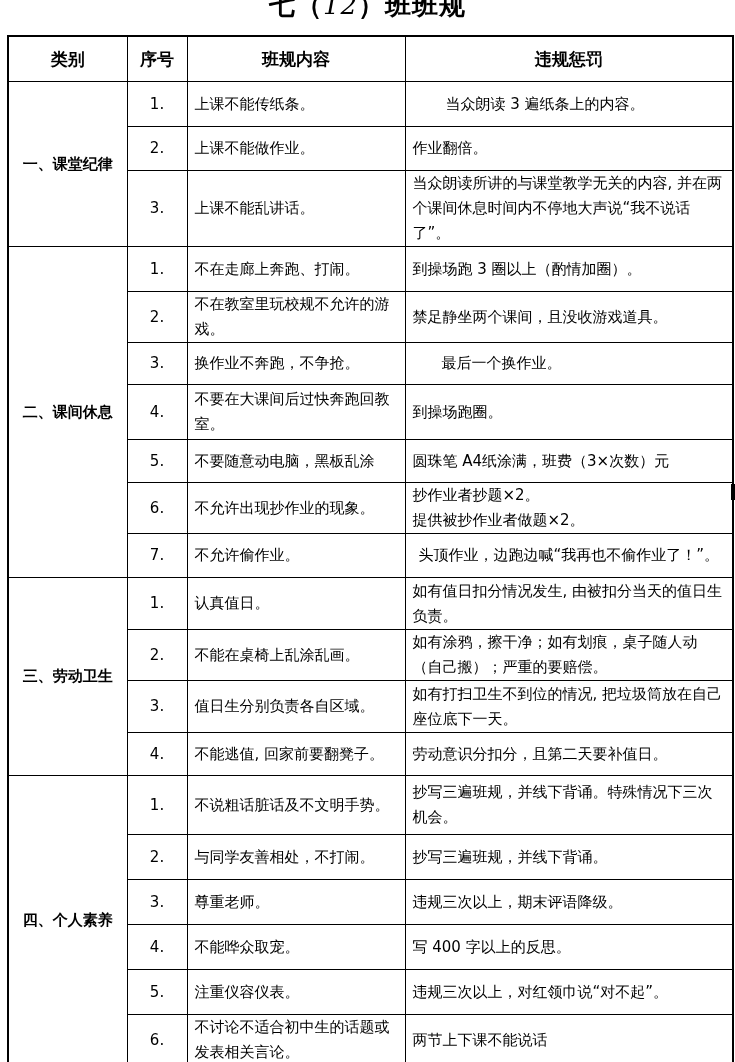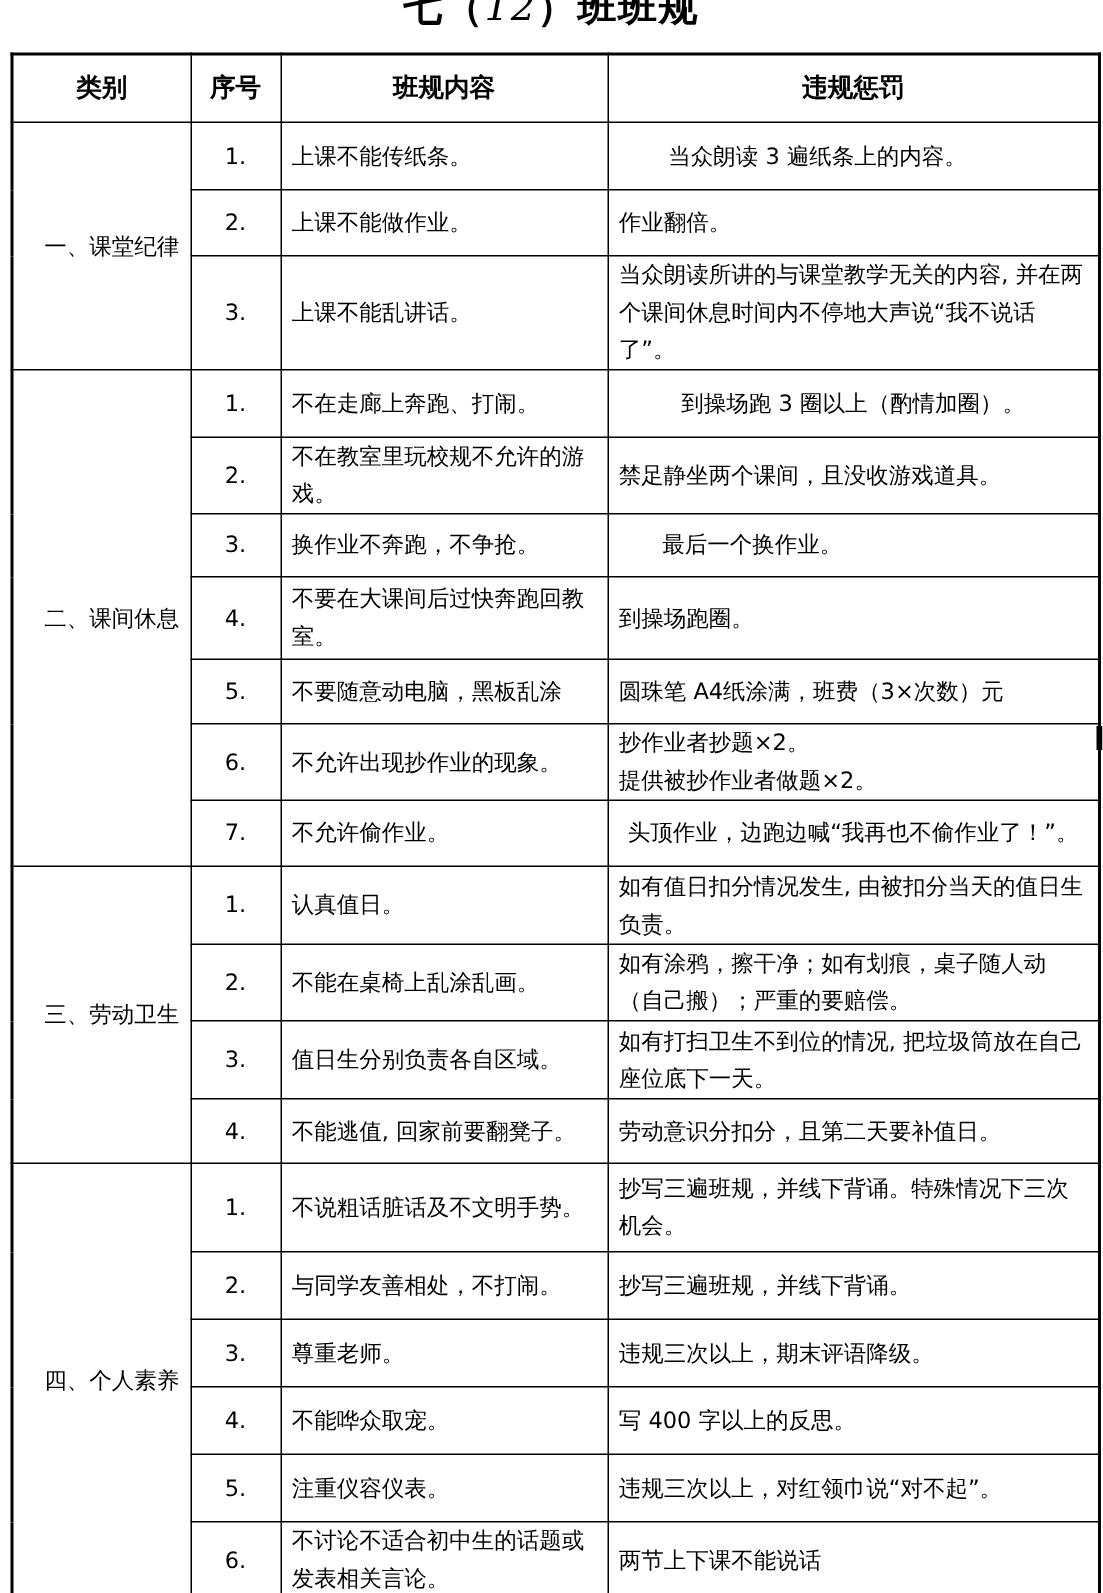--- a/index.html
+++ b/index.html
@@ -12,21 +12,21 @@
   table.rules {
     position: absolute; left: 7px; top: 35px; width: 725px;
     border-collapse: collapse; table-layout: fixed;
     border: 2px solid #000;
   }
   table.rules td, table.rules th {
     border: 1px solid #000; padding: 0 7px; vertical-align: middle;
     font-size: 15px; line-height: 25px; word-break: break-all;
   }
   table.rules th { font-weight: bold; font-size: 17px; text-align: center; height: 44px; padding: 0; }
-  td.cat { font-weight: normal; text-align: right; padding: 0 2px; font-size: 15.5px; }
+  td.cat { font-weight: bold; text-align: center; padding: 0 2px; font-size: 15.5px; }
   td.seq { text-align: center; padding-bottom: 8px; }
   td.content, td.penalty { padding-top: 3px; }
   col.c1 { width: 119px; }
   col.c2 { width: 60px; }
   col.c3 { width: 218px; }
   col.c4 { width: 328px; }
   .edge-mark { position: absolute; left: 731px; top: 484px; width: 4px; height: 16px; background: #000; }
 </style>
 </head>
 <body>
@@ -62,21 +62,21 @@
       </tr>
       <tr style="height: 76px;">
         <td class="seq">3.</td>
         <td class="content">上课不能乱讲话。</td>
         <td class="penalty" style="white-space: pre-line; margin-top: 16px;">当众朗读所讲的与课堂教学无关的内容, 并在两个课间休息时间内不停地大声说“我不说话了”。</td>
       </tr>
       <tr style="height: 45px;">
         <td class="cat" rowspan="7">二、课间休息</td>
         <td class="seq">1.</td>
         <td class="content">不在走廊上奔跑、打闹。</td>
-        <td class="penalty" style="white-space: pre-line; text-align: center;">到操场跑 3 圈以上（酌情加圈）。</td>
+        <td class="penalty" style="white-space: pre-line;">到操场跑 3 圈以上（酌情加圈）。</td>
       </tr>
       <tr style="height: 51px;">
         <td class="seq">2.</td>
         <td class="content">不在教室里玩校规不允许的游戏。</td>
         <td class="penalty" style="white-space: pre-line;">禁足静坐两个课间，且没收游戏道具。</td>
       </tr>
       <tr style="height: 42px;">
         <td class="seq">3.</td>
         <td class="content">换作业不奔跑，不争抢。</td>
         <td class="penalty" style="white-space: pre-line; padding-left: 36px;">最后一个换作业。</td>

